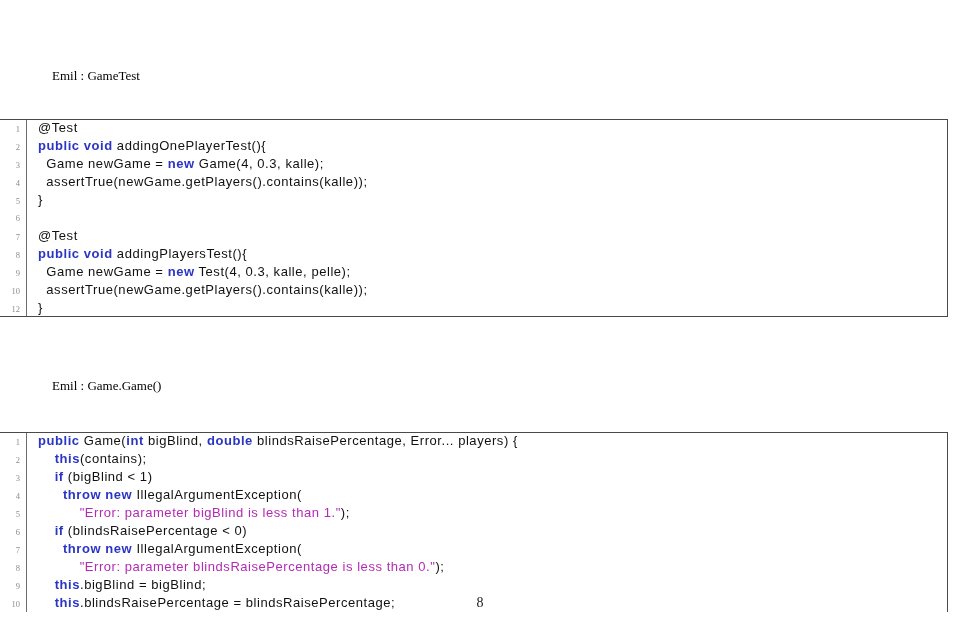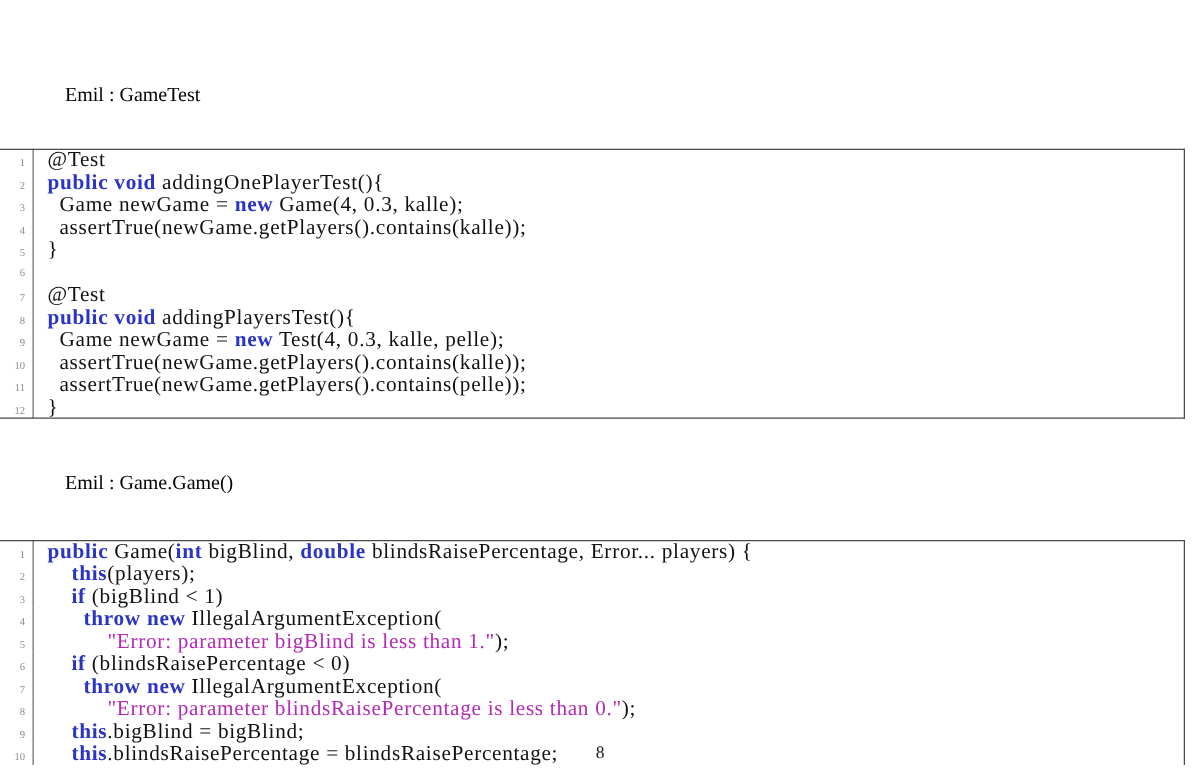--- a/index.html
+++ b/index.html
@@ -68,38 +68,38 @@
   }
   .rule {
     width: 1px;
     min-width: 1px;
     align-self: stretch;
     background: #6d6d6d;
     margin-right: 0;
   }
   .code-text {
     padding-left: 11px;
-    font-family: Liberation Serif, serif;
-    font-size: 17px;
+    font-family: Liberation Sans, sans-serif;
+    font-size: 13px;
     letter-spacing: 0.55px;
     line-height: 18px;
     white-space: pre;
     color: #111111;
   }
 
   
   .tk-kw  { color: #2b35c4; font-weight: 700; }
   .tk-str { color: #b42ab4; }
   .tk-txt { color: #111111; }
 
   
   .heading {
     position: absolute;
     font-family: "Liberation Serif", serif;
-    font-size: 16px;
+    font-size: 13px;
     color: #000000;
     white-space: nowrap;
   }
 
   
   .page-number {
     position: absolute;
     left: 0;
     right: 0;
     text-align: center;
@@ -125,36 +125,35 @@
       <div class="code-row"><div class="gutter">1</div><div class="rule"></div><div class="code-text"><span class="tk-txt">@Test</span></div></div>
       <div class="code-row"><div class="gutter">2</div><div class="rule"></div><div class="code-text"><span class="tk-kw">public</span><span class="tk-txt"> </span><span class="tk-kw">void</span><span class="tk-txt"> addingOnePlayerTest(){</span></div></div>
       <div class="code-row"><div class="gutter">3</div><div class="rule"></div><div class="code-text"><span class="tk-txt">  Game newGame = </span><span class="tk-kw">new</span><span class="tk-txt"> Game(4, 0.3, kalle);</span></div></div>
       <div class="code-row"><div class="gutter">4</div><div class="rule"></div><div class="code-text"><span class="tk-txt">  assertTrue(newGame.getPlayers().contains(kalle));</span></div></div>
       <div class="code-row"><div class="gutter">5</div><div class="rule"></div><div class="code-text"><span class="tk-txt">}</span></div></div>
       <div class="code-row"><div class="gutter">6</div><div class="rule"></div><div class="code-text"><span class="tk-txt"></span></div></div>
       <div class="code-row"><div class="gutter">7</div><div class="rule"></div><div class="code-text"><span class="tk-txt">@Test</span></div></div>
       <div class="code-row"><div class="gutter">8</div><div class="rule"></div><div class="code-text"><span class="tk-kw">public</span><span class="tk-txt"> </span><span class="tk-kw">void</span><span class="tk-txt"> addingPlayersTest(){</span></div></div>
       <div class="code-row"><div class="gutter">9</div><div class="rule"></div><div class="code-text"><span class="tk-txt">  Game newGame = </span><span class="tk-kw">new</span><span class="tk-txt"> Test(4, 0.3, kalle, pelle);</span></div></div>
       <div class="code-row"><div class="gutter">10</div><div class="rule"></div><div class="code-text"><span class="tk-txt">  assertTrue(newGame.getPlayers().contains(kalle));</span></div></div>
-      <div class="code-row"><div class="gutter">11</div><div class="rule"></div><div class="code-text"><span class="tk-txt">  assertTrue(newGame.getPlayers().contains(pelle));</span></div></div>
       <div class="code-row"><div class="gutter">12</div><div class="rule"></div><div class="code-text"><span class="tk-txt">}</span></div></div>
     </div>
   <div class="listing-frame">
     <div class="frame-top"></div>
     <div class="frame-bottom"></div>
     <div class="frame-right"></div>
   </div>
 </div>
 
 <div class="heading" id="heading-gamector">Emil : Game.Game()</div>
 
 <div class="listing" id="listing-ctor">
   <div class="code-rows">
       <div class="code-row"><div class="gutter">1</div><div class="rule"></div><div class="code-text"><span class="tk-kw">public</span><span class="tk-txt"> Game(</span><span class="tk-kw">int</span><span class="tk-txt"> bigBlind, </span><span class="tk-kw">double</span><span class="tk-txt"> blindsRaisePercentage, Error... players) {</span></div></div>
-      <div class="code-row"><div class="gutter">2</div><div class="rule"></div><div class="code-text"><span class="tk-txt">    </span><span class="tk-kw">this</span><span class="tk-txt">(players);</span></div></div>
+      <div class="code-row"><div class="gutter">2</div><div class="rule"></div><div class="code-text"><span class="tk-txt">    </span><span class="tk-kw">this</span><span class="tk-txt">(contains);</span></div></div>
       <div class="code-row"><div class="gutter">3</div><div class="rule"></div><div class="code-text"><span class="tk-txt">    </span><span class="tk-kw">if</span><span class="tk-txt"> (bigBlind &lt; 1)</span></div></div>
       <div class="code-row"><div class="gutter">4</div><div class="rule"></div><div class="code-text"><span class="tk-txt">      </span><span class="tk-kw">throw</span><span class="tk-txt"> </span><span class="tk-kw">new</span><span class="tk-txt"> IllegalArgumentException(</span></div></div>
       <div class="code-row"><div class="gutter">5</div><div class="rule"></div><div class="code-text"><span class="tk-txt">          </span><span class="tk-str">"Error: parameter bigBlind is less than 1."</span><span class="tk-txt">);</span></div></div>
       <div class="code-row"><div class="gutter">6</div><div class="rule"></div><div class="code-text"><span class="tk-txt">    </span><span class="tk-kw">if</span><span class="tk-txt"> (blindsRaisePercentage &lt; 0)</span></div></div>
       <div class="code-row"><div class="gutter">7</div><div class="rule"></div><div class="code-text"><span class="tk-txt">      </span><span class="tk-kw">throw</span><span class="tk-txt"> </span><span class="tk-kw">new</span><span class="tk-txt"> IllegalArgumentException(</span></div></div>
       <div class="code-row"><div class="gutter">8</div><div class="rule"></div><div class="code-text"><span class="tk-txt">          </span><span class="tk-str">"Error: parameter blindsRaisePercentage is less than 0."</span><span class="tk-txt">);</span></div></div>
       <div class="code-row"><div class="gutter">9</div><div class="rule"></div><div class="code-text"><span class="tk-txt">    </span><span class="tk-kw">this</span><span class="tk-txt">.bigBlind = bigBlind;</span></div></div>
       <div class="code-row"><div class="gutter">10</div><div class="rule"></div><div class="code-text"><span class="tk-txt">    </span><span class="tk-kw">this</span><span class="tk-txt">.blindsRaisePercentage = blindsRaisePercentage;</span></div></div>
     </div>
   <div class="listing-frame">

